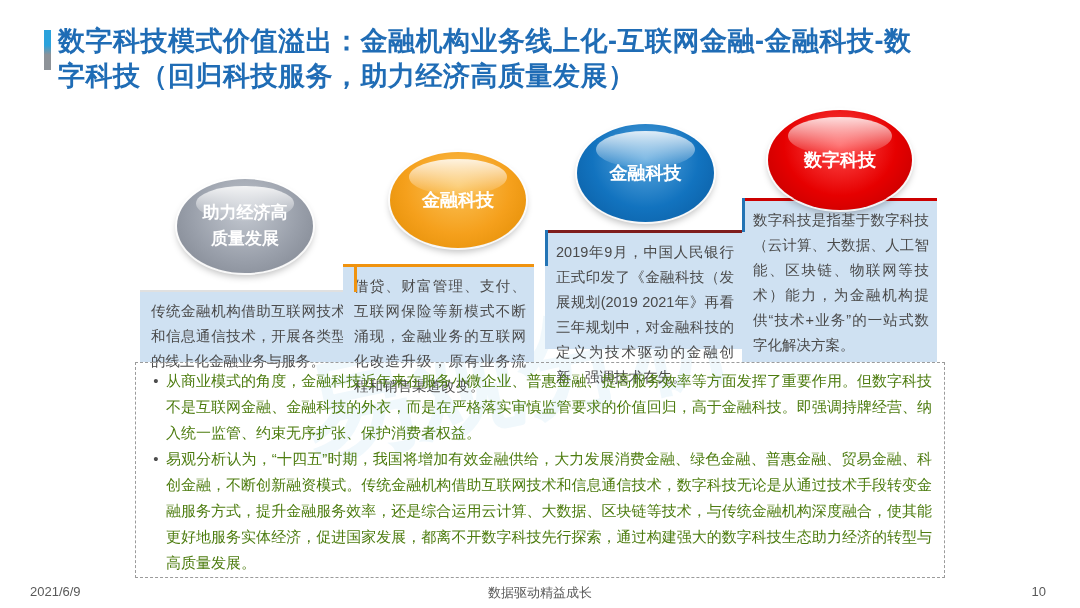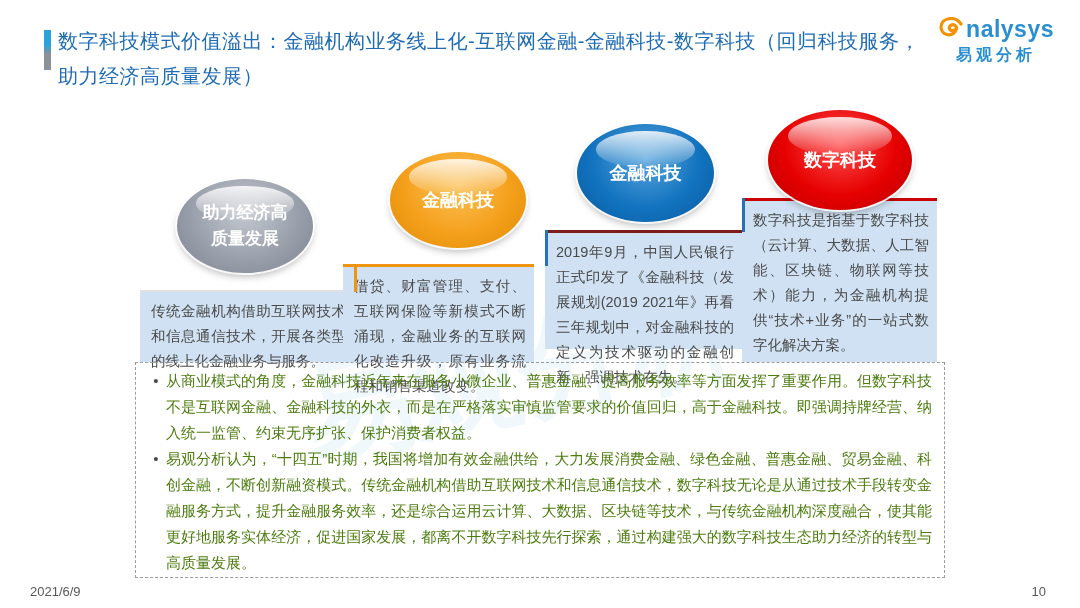--- a/index.html
+++ b/index.html
@@ -4,21 +4,21 @@
 <style>
   * { margin:0; padding:0; box-sizing:border-box; }
   html,body { background:#ffffff; }
   body { font-family:"Liberation Sans","DejaVu Sans",sans-serif; }
   #slide { position:relative; width:1080px; height:608px; background:#ffffff; overflow:hidden; }
 
   
   .title-bar { position:absolute; left:44px; top:30px; width:7px; height:40px;
     background:linear-gradient(to bottom,#2aa2dc 0%,#2aa2dc 38%,#8d9298 62%,#8d9298 100%); }
   .title { position:absolute; left:58px; top:24px; width:872px;
-    font-size:20px; font-weight:400; color:#1f6cb5; line-height:35px; letter-spacing:0.5px; }
+    font-size:27px; font-weight:700; color:#1f6cb5; line-height:35px; letter-spacing:0.5px; }
   .logo { position:absolute; right:26px; top:16px; text-align:center; }
   .logo-top { display:flex; align-items:center; justify-content:center; gap:2px; }
   .logo-brand { font-size:23px; font-weight:700; color:#2a8fd0; letter-spacing:0.5px; }
   .logo-cn { font-size:16px; font-weight:700; color:#2a8fd0; letter-spacing:4px; margin-top:2px; }
 
   
   .watermark { position:absolute; left:300px; top:300px; font-size:110px; font-weight:700;
     color:rgba(110,190,225,0.10); transform:rotate(-12deg); white-space:nowrap; pointer-events:none; }
 
   
@@ -67,31 +67,20 @@
 </head>
 <body>
 
 <div id="slide">
 
   <div class="watermark">易观分析</div>
 
   <div class="title-bar"></div>
   <div class="title">数字科技模式价值溢出：金融机构业务线上化-互联网金融-金融科技-数字科技（回归科技服务，助力经济高质量发展）</div>
 
-  <div class="logo">
-    <div class="logo-top">
-      <span>
-        <svg width="26" height="22" viewBox="0 0 26 22">
-          <path d="M23 7 C17 -2 3 1 3 10 C3 18 14 21 18 13 C20 9 15 6 12 9 C10 12 13 15 16 13" fill="none" stroke="#f39200" stroke-width="3.2" stroke-linecap="round"></path>
-        </svg>
-      </span>
-      <span class="logo-brand">nalysys</span>
-    </div>
-    <div class="logo-cn">易观分析</div>
-  </div>
 
   <div class="step" id="step1">
     <div class="step-desc">传统金融机构借助互联网技术和信息通信技术，开展各类型的线上化金融业务与服务。</div>
   </div>
   <div class="step" id="step2">
     <div class="step-desc">借贷、财富管理、支付、互联网保险等新模式不断涌现，金融业务的互联网化改造升级，原有业务流程和销售渠道改变。</div>
   </div>
   <div class="step" id="step3">
     <div class="step-desc">2019年9月，中国人民银行正式印发了《金融科技（发展规划(2019 2021年》再看三年规划中，对金融科技的定义为技术驱动的金融创新，强调技术在先。</div>
   </div>
@@ -120,15 +109,16 @@
       <span class="bullet-marker">•</span>
       <span class="bullet-text">从商业模式的角度，金融科技近年来在服务小微企业、普惠金融、提高服务效率等方面发挥了重要作用。但数字科技不是互联网金融、金融科技的外衣，而是在严格落实审慎监管要求的价值回归，高于金融科技。即强调持牌经营、纳入统一监管、约束无序扩张、保护消费者权益。</span>
     </div>
     <div class="bullet-row">
       <span class="bullet-marker">•</span>
       <span class="bullet-text">易观分析认为，“十四五”时期，我国将增加有效金融供给，大力发展消费金融、绿色金融、普惠金融、贸易金融、科创金融，不断创新融资模式。传统金融机构借助互联网技术和信息通信技术，数字科技无论是从通过技术手段转变金融服务方式，提升金融服务效率，还是综合运用云计算、大数据、区块链等技术，与传统金融机构深度融合，使其能更好地服务实体经济，促进国家发展，都离不开数字科技先行探索，通过构建强大的数字科技生态助力经济的转型与高质量发展。</span>
     </div>
   </div>
 
   <div class="footer-date">2021/6/9</div>
+  <div class="footer-center">数据驱动精益成长</div>
   <div class="footer-page">10</div>
 
 </div>
 
 </body></html>

